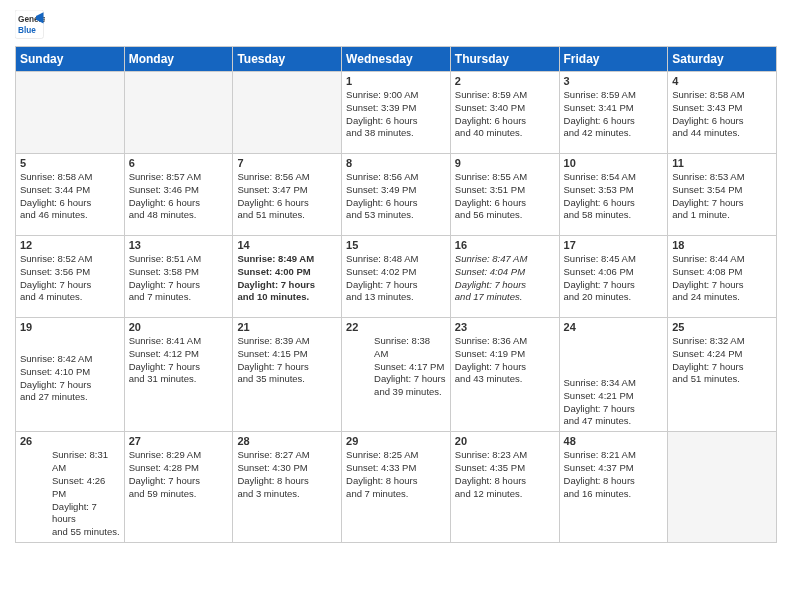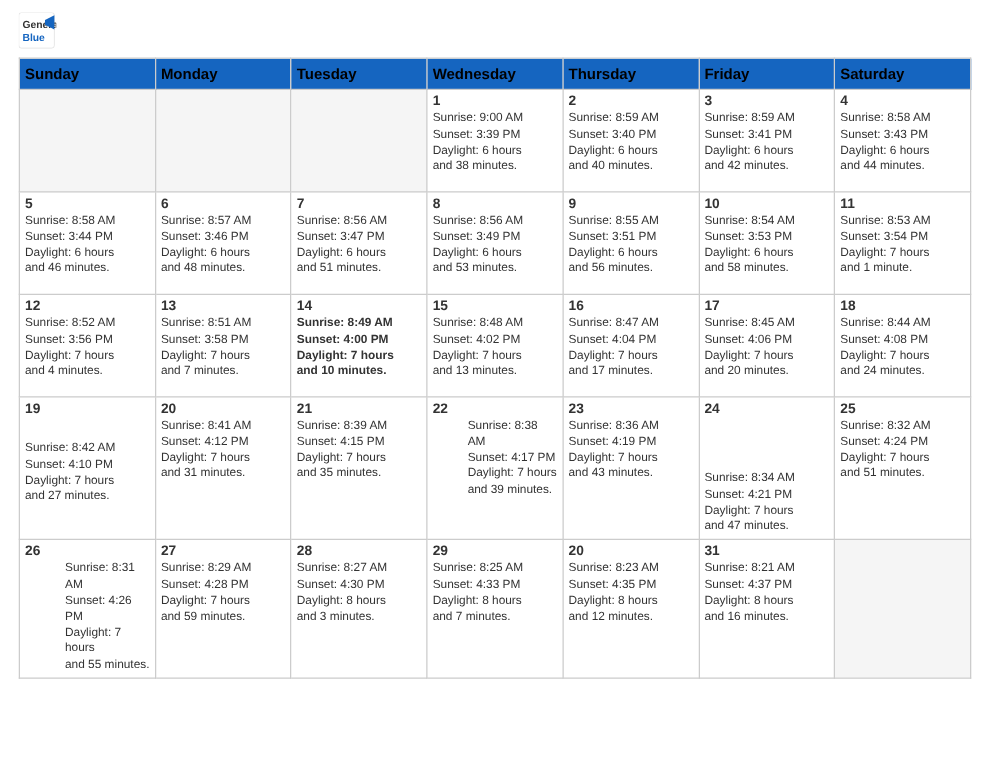--- a/index.html
+++ b/index.html
@@ -43,21 +43,21 @@
       font-size: 13px;
       color: #555;
     }
     .calendar-table {
       width: 100%;
       border-collapse: collapse;
       table-layout: fixed;
     }
     .calendar-table th {
       background-color: #1565c0;
-      color: #000000;
+      color: #ffffff;
       font-size: 12px;
       font-weight: bold;
       padding: 5px 4px;
       text-align: left;
       border: 1px solid #ccc;
     }
     .calendar-table td {
       vertical-align: top;
       border: 1px solid #ccc;
       padding: 3px 4px;
@@ -228,21 +228,21 @@
           </td>
           <td>
             <span class="day-number">15</span>
             <div class="day-info" style="white-space: pre-line;">Sunrise: 8:48 AM
 Sunset: 4:02 PM
 Daylight: 7 hours
 and 13 minutes.</div>
           </td>
           <td>
             <span class="day-number">16</span>
-            <div class="day-info" style="white-space: pre-line;">Sunrise: 8:47 AM
+            <div class="day-info" style="white-space: pre-line; font-style: italic;">Sunrise: 8:47 AM
 Sunset: 4:04 PM
 Daylight: 7 hours
 and 17 minutes.</div>
           </td>
           <td>
             <span class="day-number">17</span>
             <div class="day-info" style="white-space: pre-line;">Sunrise: 8:45 AM
 Sunset: 4:06 PM
 Daylight: 7 hours
 and 20 minutes.</div>
@@ -336,21 +336,21 @@
 and 7 minutes.</div>
           </td>
           <td>
             <span class="day-number">20</span>
             <div class="day-info" style="white-space: pre-line;">Sunrise: 8:23 AM
 Sunset: 4:35 PM
 Daylight: 8 hours
 and 12 minutes.</div>
           </td>
           <td>
-            <span class="day-number">31</span>
+            <span class="day-number">48</span>
             <div class="day-info" style="white-space: pre-line;">Sunrise: 8:21 AM
 Sunset: 4:37 PM
 Daylight: 8 hours
 and 16 minutes.</div>
           </td>
           <td class="empty"></td>
         </tr>
       </tbody>
   </table>
 </div>

